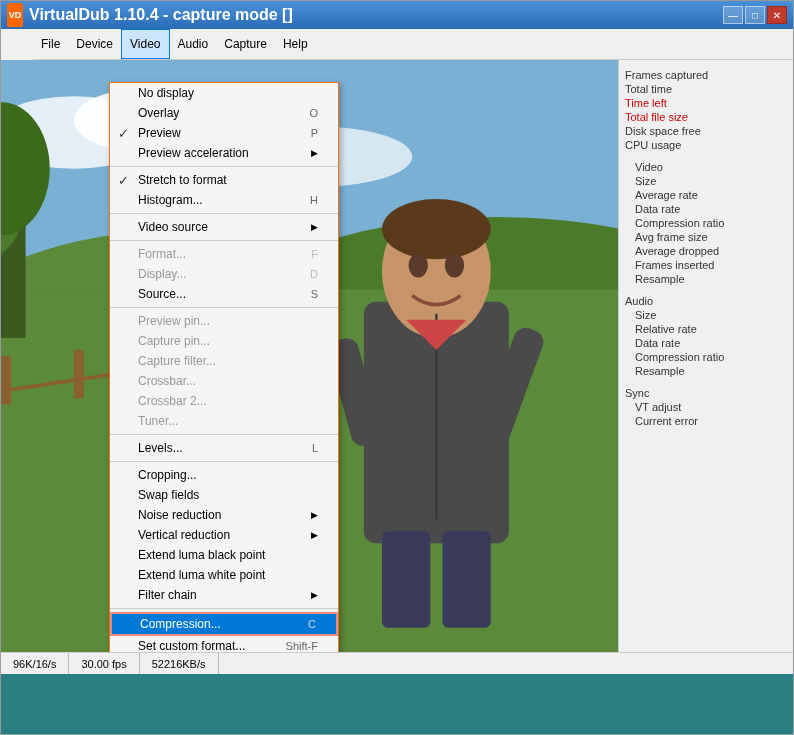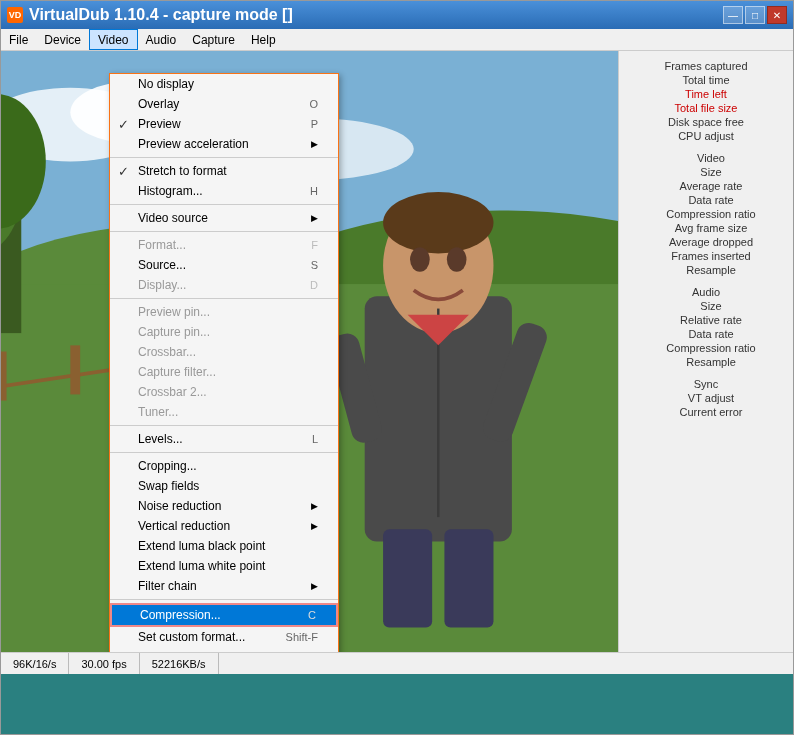--- a/index.html
+++ b/index.html
@@ -26,21 +26,21 @@
     .title-bar {
       background: linear-gradient(to bottom, #4a90d9, #2a6cb5);
       height: 28px;
       display: flex;
       align-items: center;
       padding: 0 6px;
       flex-shrink: 0;
     }
     .title-bar-icon {
       width: 16px;
-      height: 16px;
+      height: 24px;
       margin-right: 6px;
       background: #ff6600;
       border-radius: 2px;
       display: flex;
       align-items: center;
       justify-content: center;
       font-size: 9px;
       color: white;
       font-weight: bold;
     }
@@ -64,25 +64,26 @@
       display: flex;
       align-items: center;
       justify-content: center;
       cursor: pointer;
     }
     .tb-btn.close { background: #c0392b; border-color: #922b21; }
 
     
     .menu-bar {
       background: #f0f0f0;
-      height: 22px;
+      height: 31px;
       display: flex;
       align-items: center;
       border-bottom: 1px solid #ccc;
       flex-shrink: 0;
+      margin-left: 32px;
     }
     .menu-item {
       padding: 2px 8px;
       cursor: pointer;
       height: 100%;
       display: flex;
       align-items: center;
       font-size: 12px;
     }
     .menu-item.active {
@@ -136,21 +137,21 @@
 
     
     .right-panel {
       width: 175px;
       background: #f0f0f0;
       border-left: 1px solid #ccc;
       padding: 8px 6px;
       font-size: 11px;
       overflow-y: auto;
     }
-    .panel-item { padding: 1px 0; color: #333; text-align: center; }
+    .panel-item { padding: 1px 0; color: #333; }
     .panel-item.red { color: #cc0000; }
     .panel-section { margin-top: 8px; }
 
     
     .video-dropdown {
       position: absolute;
       top: 22px;
       left: 108px;
       background: #f5f5f5;
       border: 1px solid #f97316;
@@ -329,51 +330,51 @@
           <span class="dd-arrow">▶</span>
         </div>
         <div class="dd-separator"></div>
 
         <div class="dd-item disabled">
           <span class="dd-check"></span>
           <span>Format...</span>
           <span class="dd-shortcut" style="color:#bbb">F</span>
         </div>
 
+        <div class="dd-item disabled">
+          <span class="dd-check"></span>
+          <span>Display...</span>
+          <span class="dd-shortcut" style="color:#bbb">D</span>
+        </div>
+
         <div class="dd-item">
           <span class="dd-check"></span>
           <span>Source...</span>
           <span class="dd-shortcut">S</span>
         </div>
-
-        <div class="dd-item disabled">
-          <span class="dd-check"></span>
-          <span>Display...</span>
-          <span class="dd-shortcut" style="color:#bbb">D</span>
-        </div>
         <div class="dd-separator"></div>
 
         <div class="dd-item disabled">
           <span class="dd-check"></span>
           <span>Preview pin...</span>
         </div>
 
         <div class="dd-item disabled">
           <span class="dd-check"></span>
           <span>Capture pin...</span>
         </div>
 
         <div class="dd-item disabled">
           <span class="dd-check"></span>
+          <span>Capture filter...</span>
+        </div>
+
+        <div class="dd-item disabled">
+          <span class="dd-check"></span>
           <span>Crossbar...</span>
-        </div>
-
-        <div class="dd-item disabled">
-          <span class="dd-check"></span>
-          <span>Capture filter...</span>
         </div>
 
         <div class="dd-item disabled">
           <span class="dd-check"></span>
           <span>Crossbar 2...</span>
         </div>
 
         <div class="dd-item disabled">
           <span class="dd-check"></span>
           <span>Tuner...</span>
@@ -444,21 +445,21 @@
         </div>
       </div>
     </div>
 
     <div class="right-panel">
       <div class="panel-item">Frames captured</div>
       <div class="panel-item">Total time</div>
       <div class="panel-item red">Time left</div>
       <div class="panel-item red">Total file size</div>
       <div class="panel-item">Disk space free</div>
-      <div class="panel-item">CPU adjust</div>
+      <div class="panel-item">CPU usage</div>
 
       <div class="panel-section">
         <div class="panel-item" style="padding-left:10px">Video</div>
         <div class="panel-item" style="padding-left:10px">Size</div>
         <div class="panel-item" style="padding-left:10px">Average rate</div>
         <div class="panel-item" style="padding-left:10px">Data rate</div>
         <div class="panel-item" style="padding-left:10px">Compression ratio</div>
         <div class="panel-item" style="padding-left:10px">Avg frame size</div>
         <div class="panel-item" style="padding-left:10px">Average dropped</div>
         <div class="panel-item" style="padding-left:10px">Frames inserted</div>

